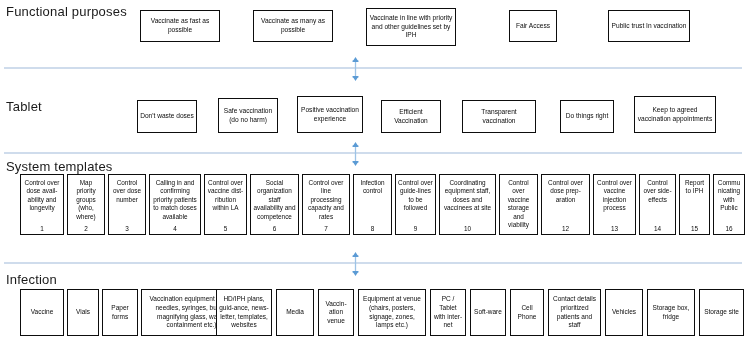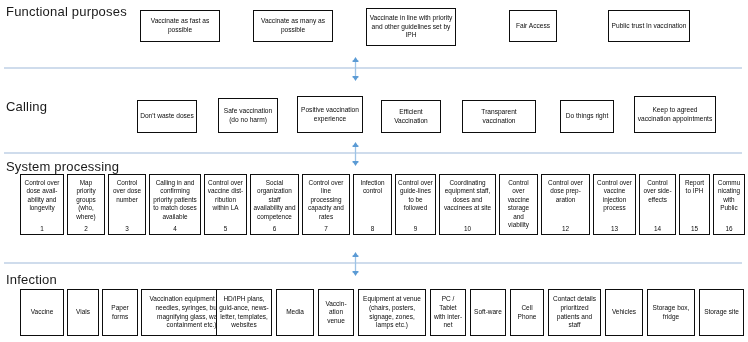--- a/index.html
+++ b/index.html
@@ -117,21 +117,21 @@
   <div class="connector c1">
     <svg width="11" height="24" viewBox="0 0 11 24">
       <line x1="5.5" y1="3" x2="5.5" y2="21" stroke="#9dc3e6" stroke-width="1.3"></line>
       <polygon points="5.5,0 2.6,4.6 8.4,4.6" fill="#5b9bd5"></polygon>
       <polygon points="5.5,24 2.6,19.4 8.4,19.4" fill="#5b9bd5"></polygon>
       <rect x="2.6" y="3.4" width="5.8" height="1.6" fill="#5b9bd5"></rect>
       <rect x="2.6" y="19.0" width="5.8" height="1.6" fill="#5b9bd5"></rect>
     </svg>
   </div>
 
-  <div class="section-label" style="left:6px; top:99px;">Calling</div>
+  <div class="section-label" style="left:6px; top:99px;">Tablet</div>
 
   <div class="row-val">
     <div class="box" style="left:137px; top:100px; width:60px; height:33px;">
       <span class="txt">Don't waste doses</span>
     </div>
     <div class="box" style="left:218px; top:98px; width:60px; height:35px;">
       <span class="txt">Safe vaccination (do no harm)</span>
     </div>
     <div class="box" style="left:297px; top:96px; width:66px; height:37px;">
       <span class="txt">Positive vaccination experience</span>
@@ -154,21 +154,21 @@
   <div class="connector c2">
     <svg width="11" height="24" viewBox="0 0 11 24">
       <line x1="5.5" y1="3" x2="5.5" y2="21" stroke="#9dc3e6" stroke-width="1.3"></line>
       <polygon points="5.5,0 2.6,4.6 8.4,4.6" fill="#5b9bd5"></polygon>
       <polygon points="5.5,24 2.6,19.4 8.4,19.4" fill="#5b9bd5"></polygon>
       <rect x="2.6" y="3.4" width="5.8" height="1.6" fill="#5b9bd5"></rect>
       <rect x="2.6" y="19.0" width="5.8" height="1.6" fill="#5b9bd5"></rect>
     </svg>
   </div>
 
-  <div class="section-label" style="left:6px; top:159px;">System processing</div>
+  <div class="section-label" style="left:6px; top:159px;">System templates</div>
 
   <div class="row-sf">
     <div class="box" style="left:20px; top:174px; width:44px; height:61px;">
       <span class="txt">Control over dose avail-ability and longevity</span>
       <span class="num">1</span>
     </div>
     <div class="box" style="left:67px; top:174px; width:38px; height:61px;">
       <span class="txt">Map priority groups (who, where)</span>
       <span class="num">2</span>
     </div>

